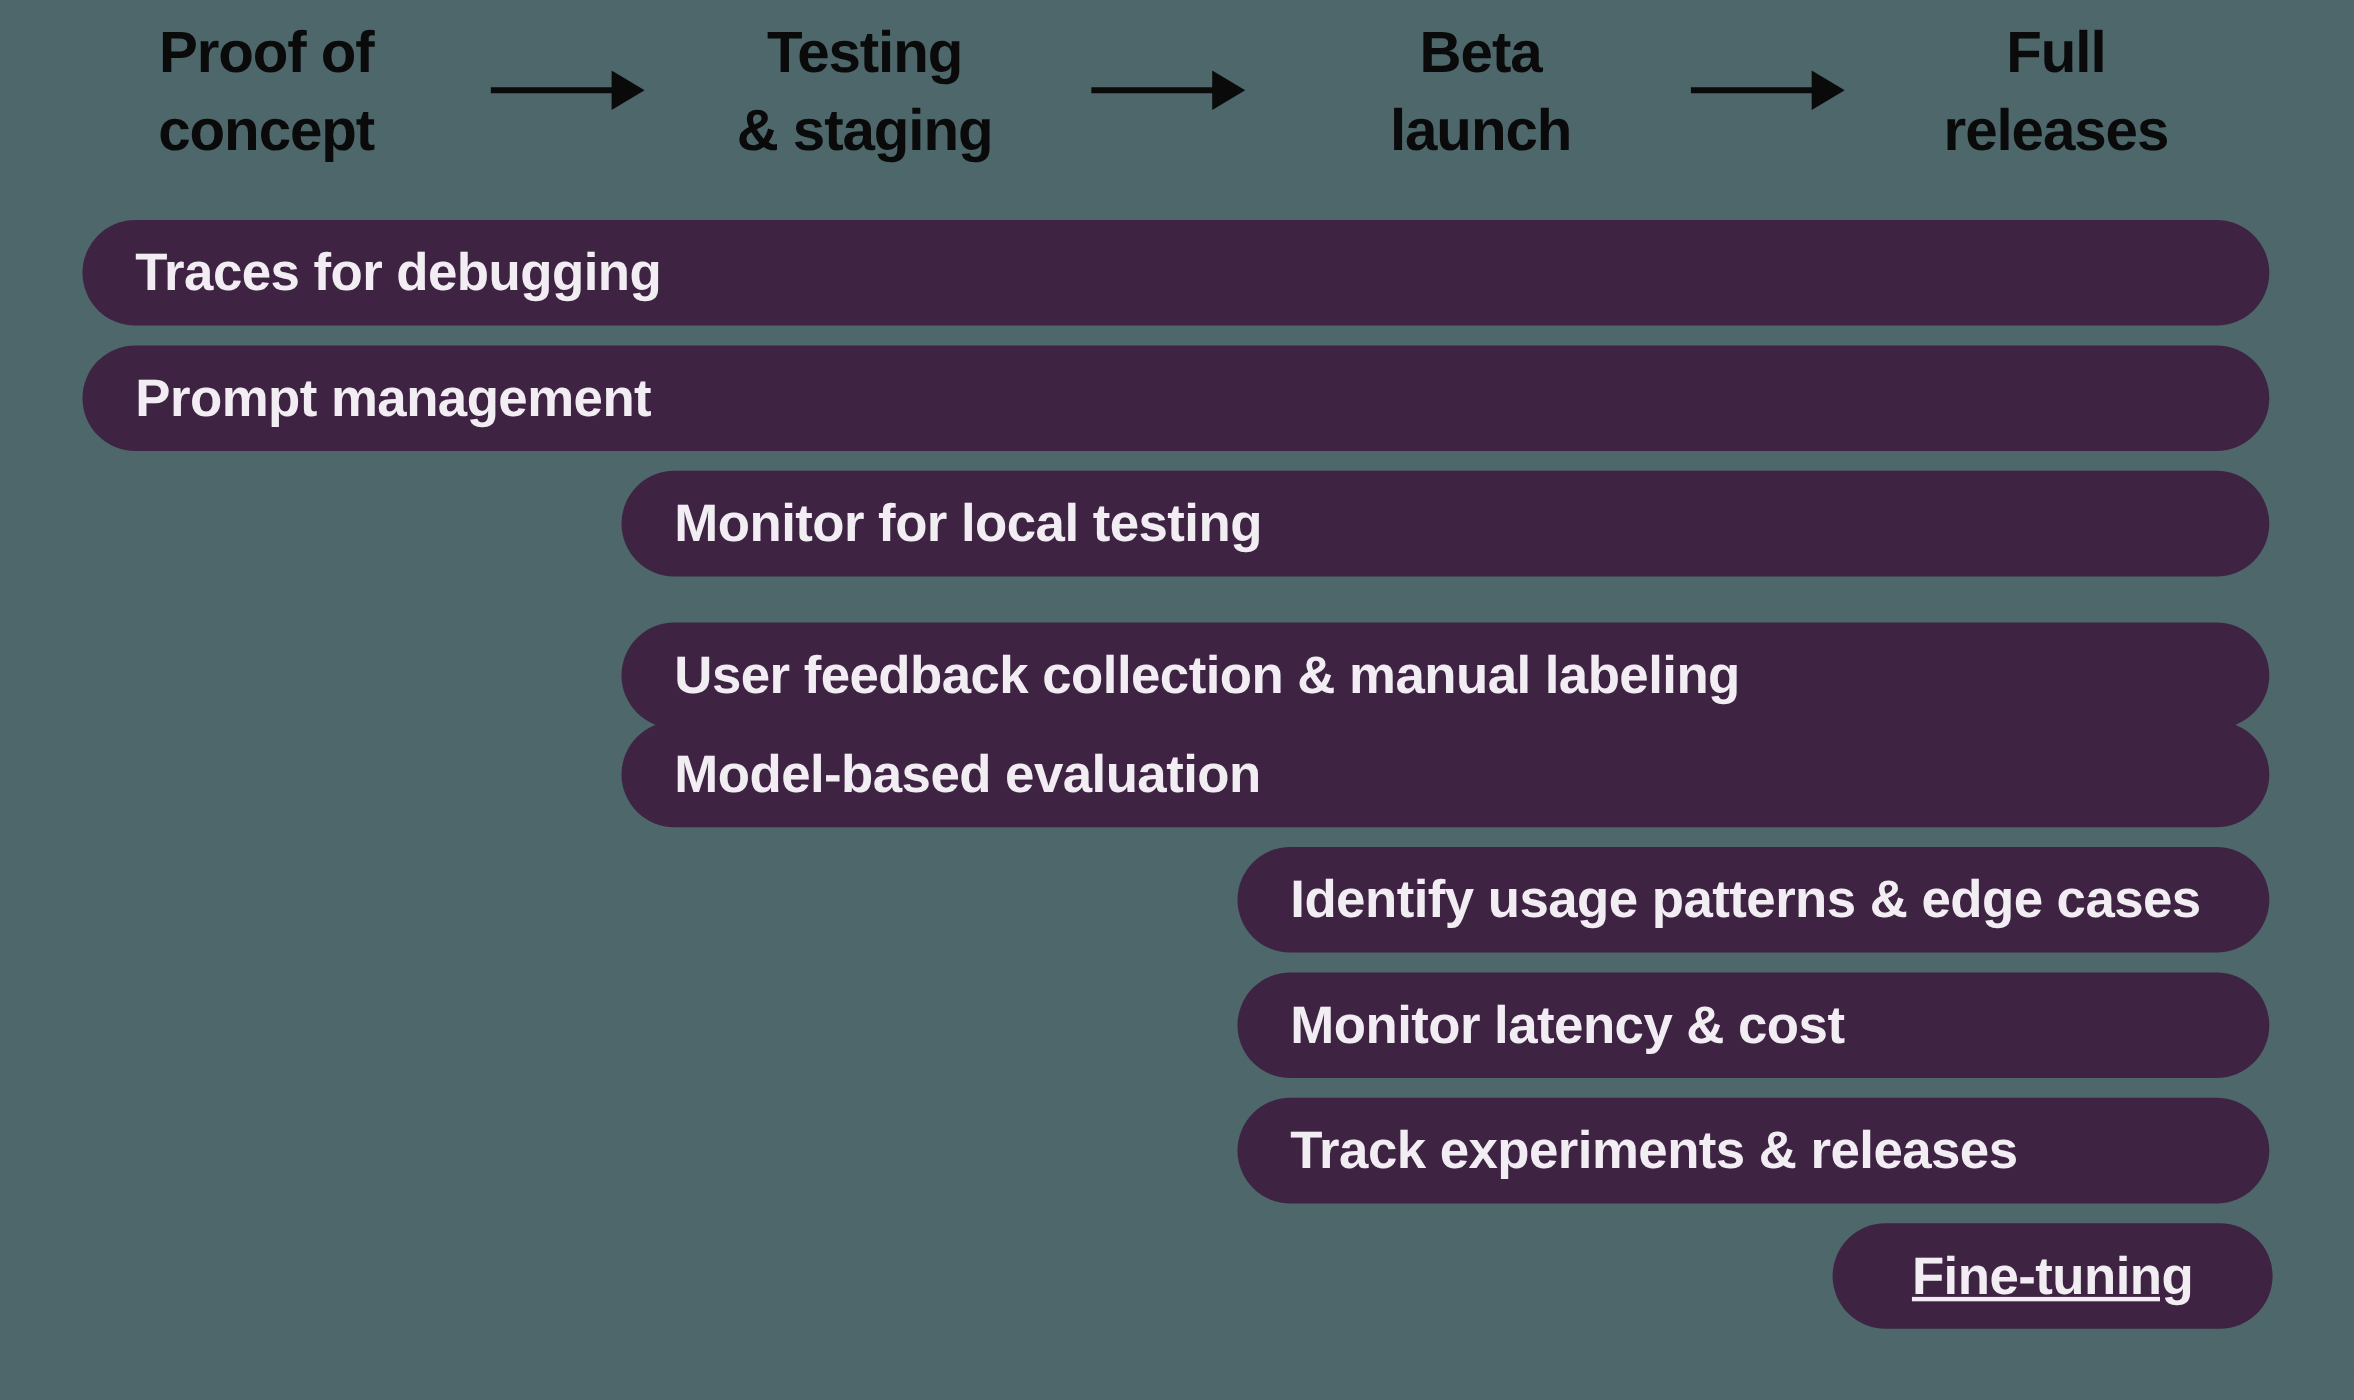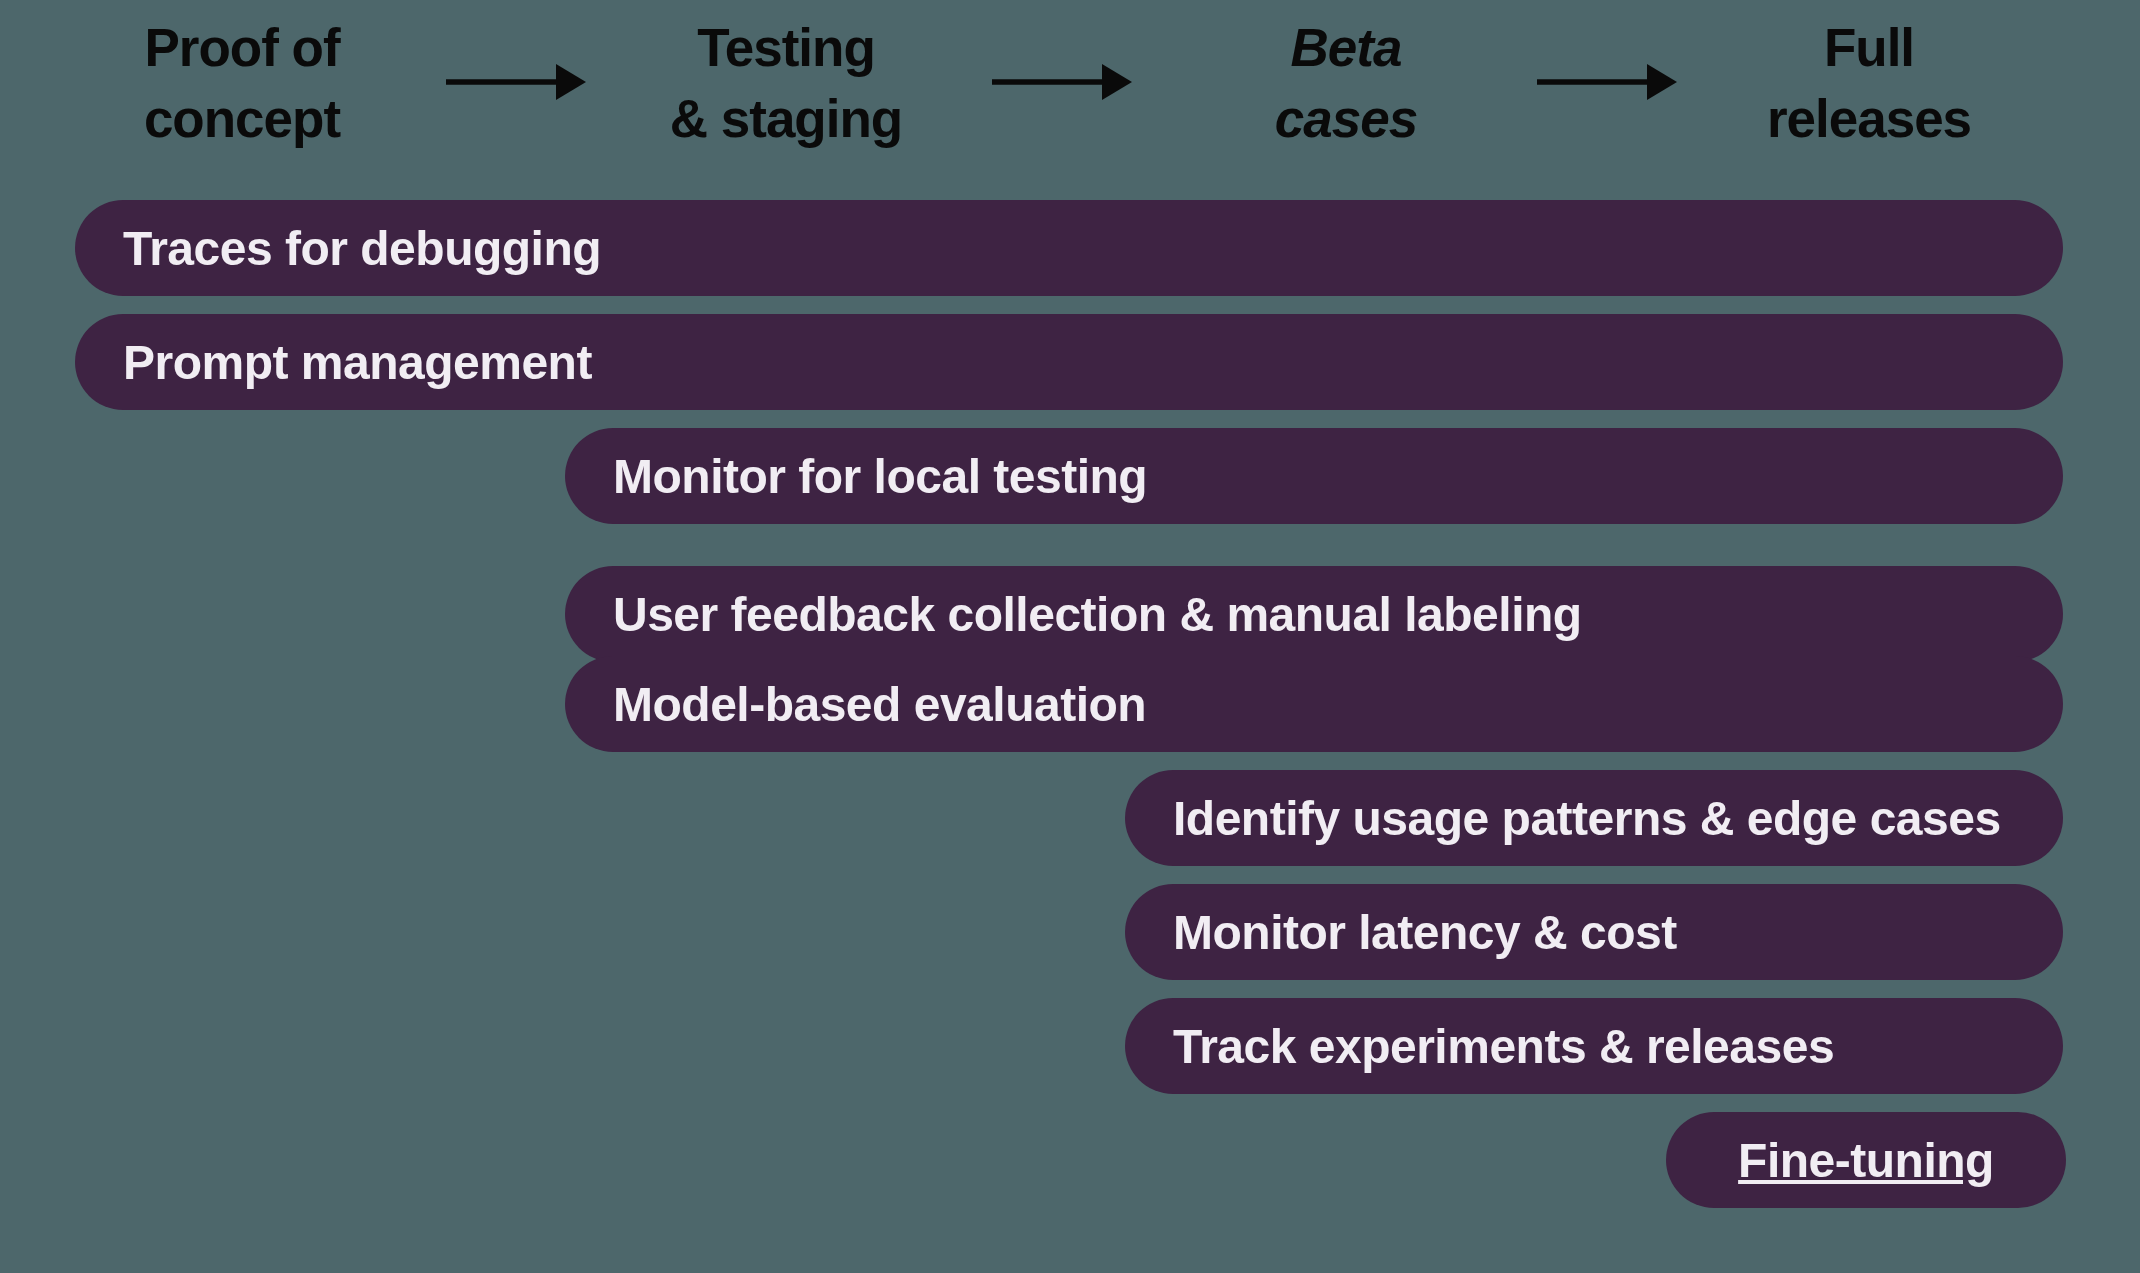--- a/index.html
+++ b/index.html
@@ -29,21 +29,21 @@
     text-align:center;
     font-size:53px;
     line-height:71px;
     font-weight:700;
     letter-spacing:-1px;
     color:var(--stage-text);
   }
   .stage .line{display:block;}
   .stage-1{left:22px;}
   .stage-2{left:566px;}
-  .stage-3{left:1126px;font-style:italic;}
+  .stage-3{left:1126px;}
   .stage-4{left:1649px;}
   
   .arrow{
     position:absolute;
     top:64px;
     width:140px;height:36px;
     color:var(--arrow);
   }
   .arrow-1{left:446px;}
   .arrow-2{left:992px;}
@@ -81,21 +81,21 @@
   <div class="stage stage-1">
     <span class="line">Proof of</span>
     <span class="line">concept</span>
   </div>
   <div class="stage stage-2">
     <span class="line">Testing</span>
     <span class="line">&amp; staging</span>
   </div>
   <div class="stage stage-3">
     <span class="line">Beta</span>
-    <span class="line">cases</span>
+    <span class="line">launch</span>
   </div>
   <div class="stage stage-4">
     <span class="line">Full</span>
     <span class="line">releases</span>
   </div>
 
   <svg class="arrow arrow-1" viewBox="0 0 140 36" aria-hidden="true">
     <line x1="0" y1="18" x2="114" y2="18" stroke="currentColor" stroke-width="5.5"></line>
     <polygon points="110,0 140,18 110,36" fill="currentColor"></polygon>
   </svg>

